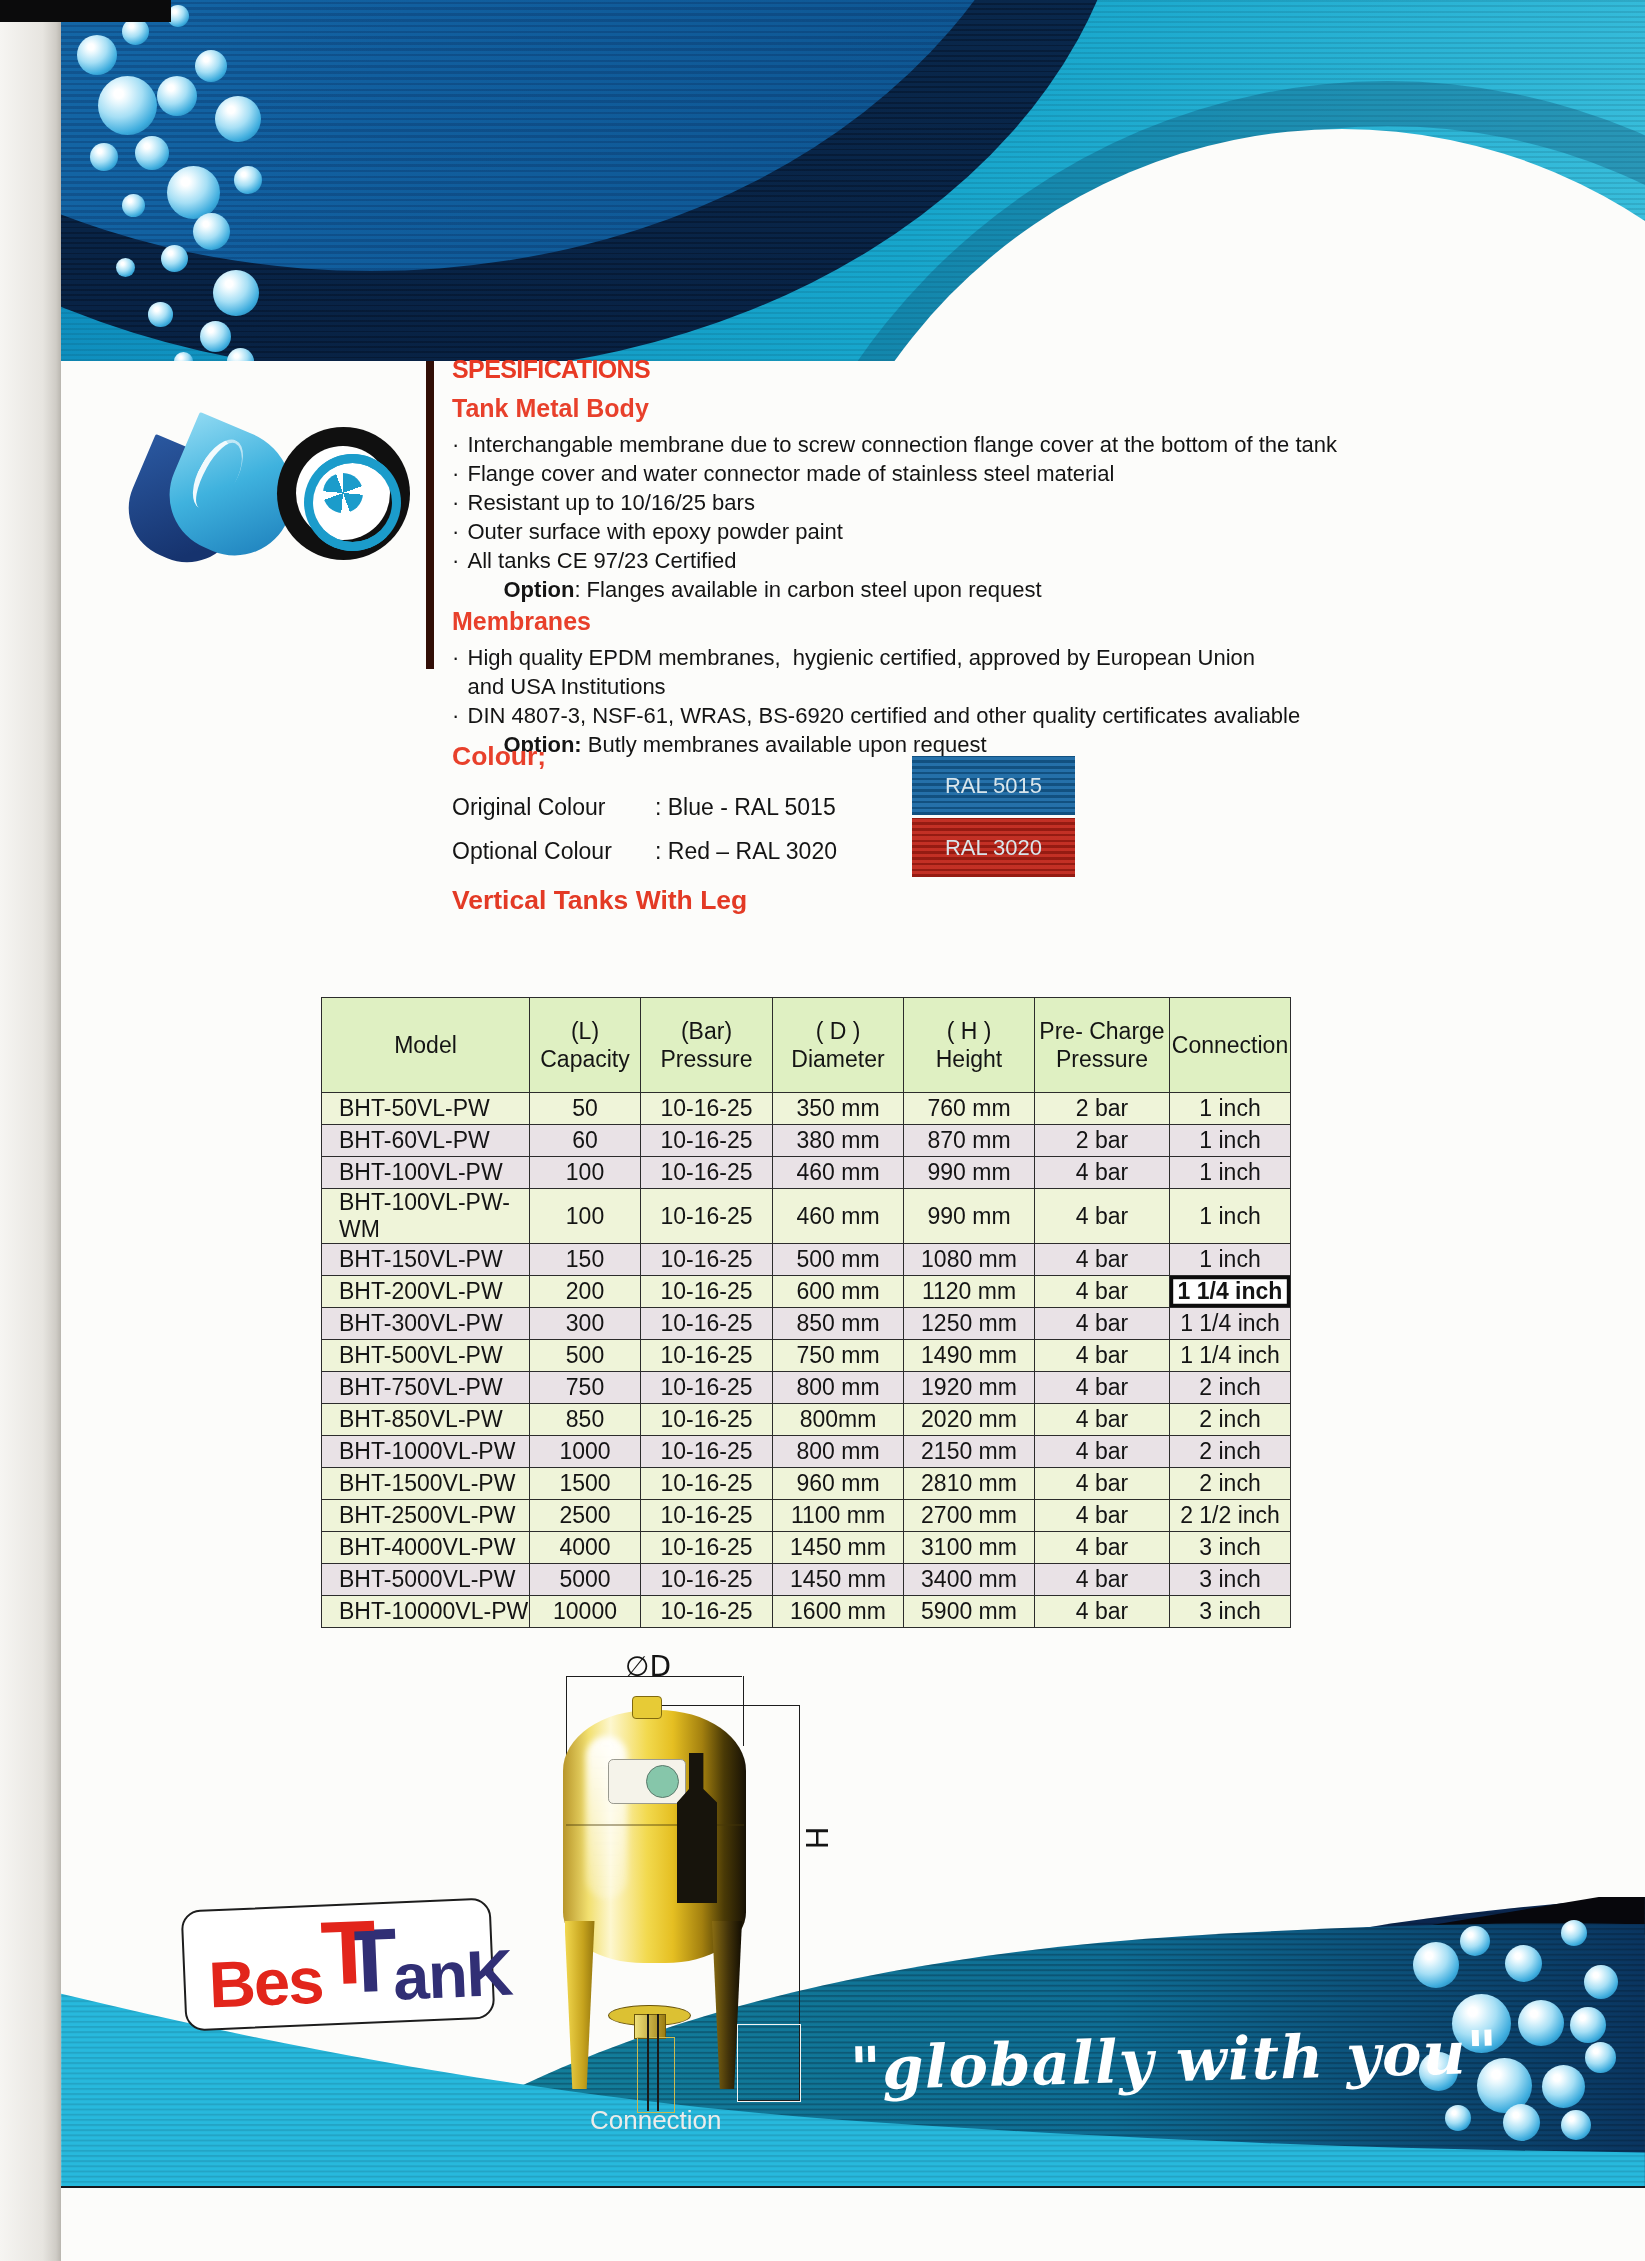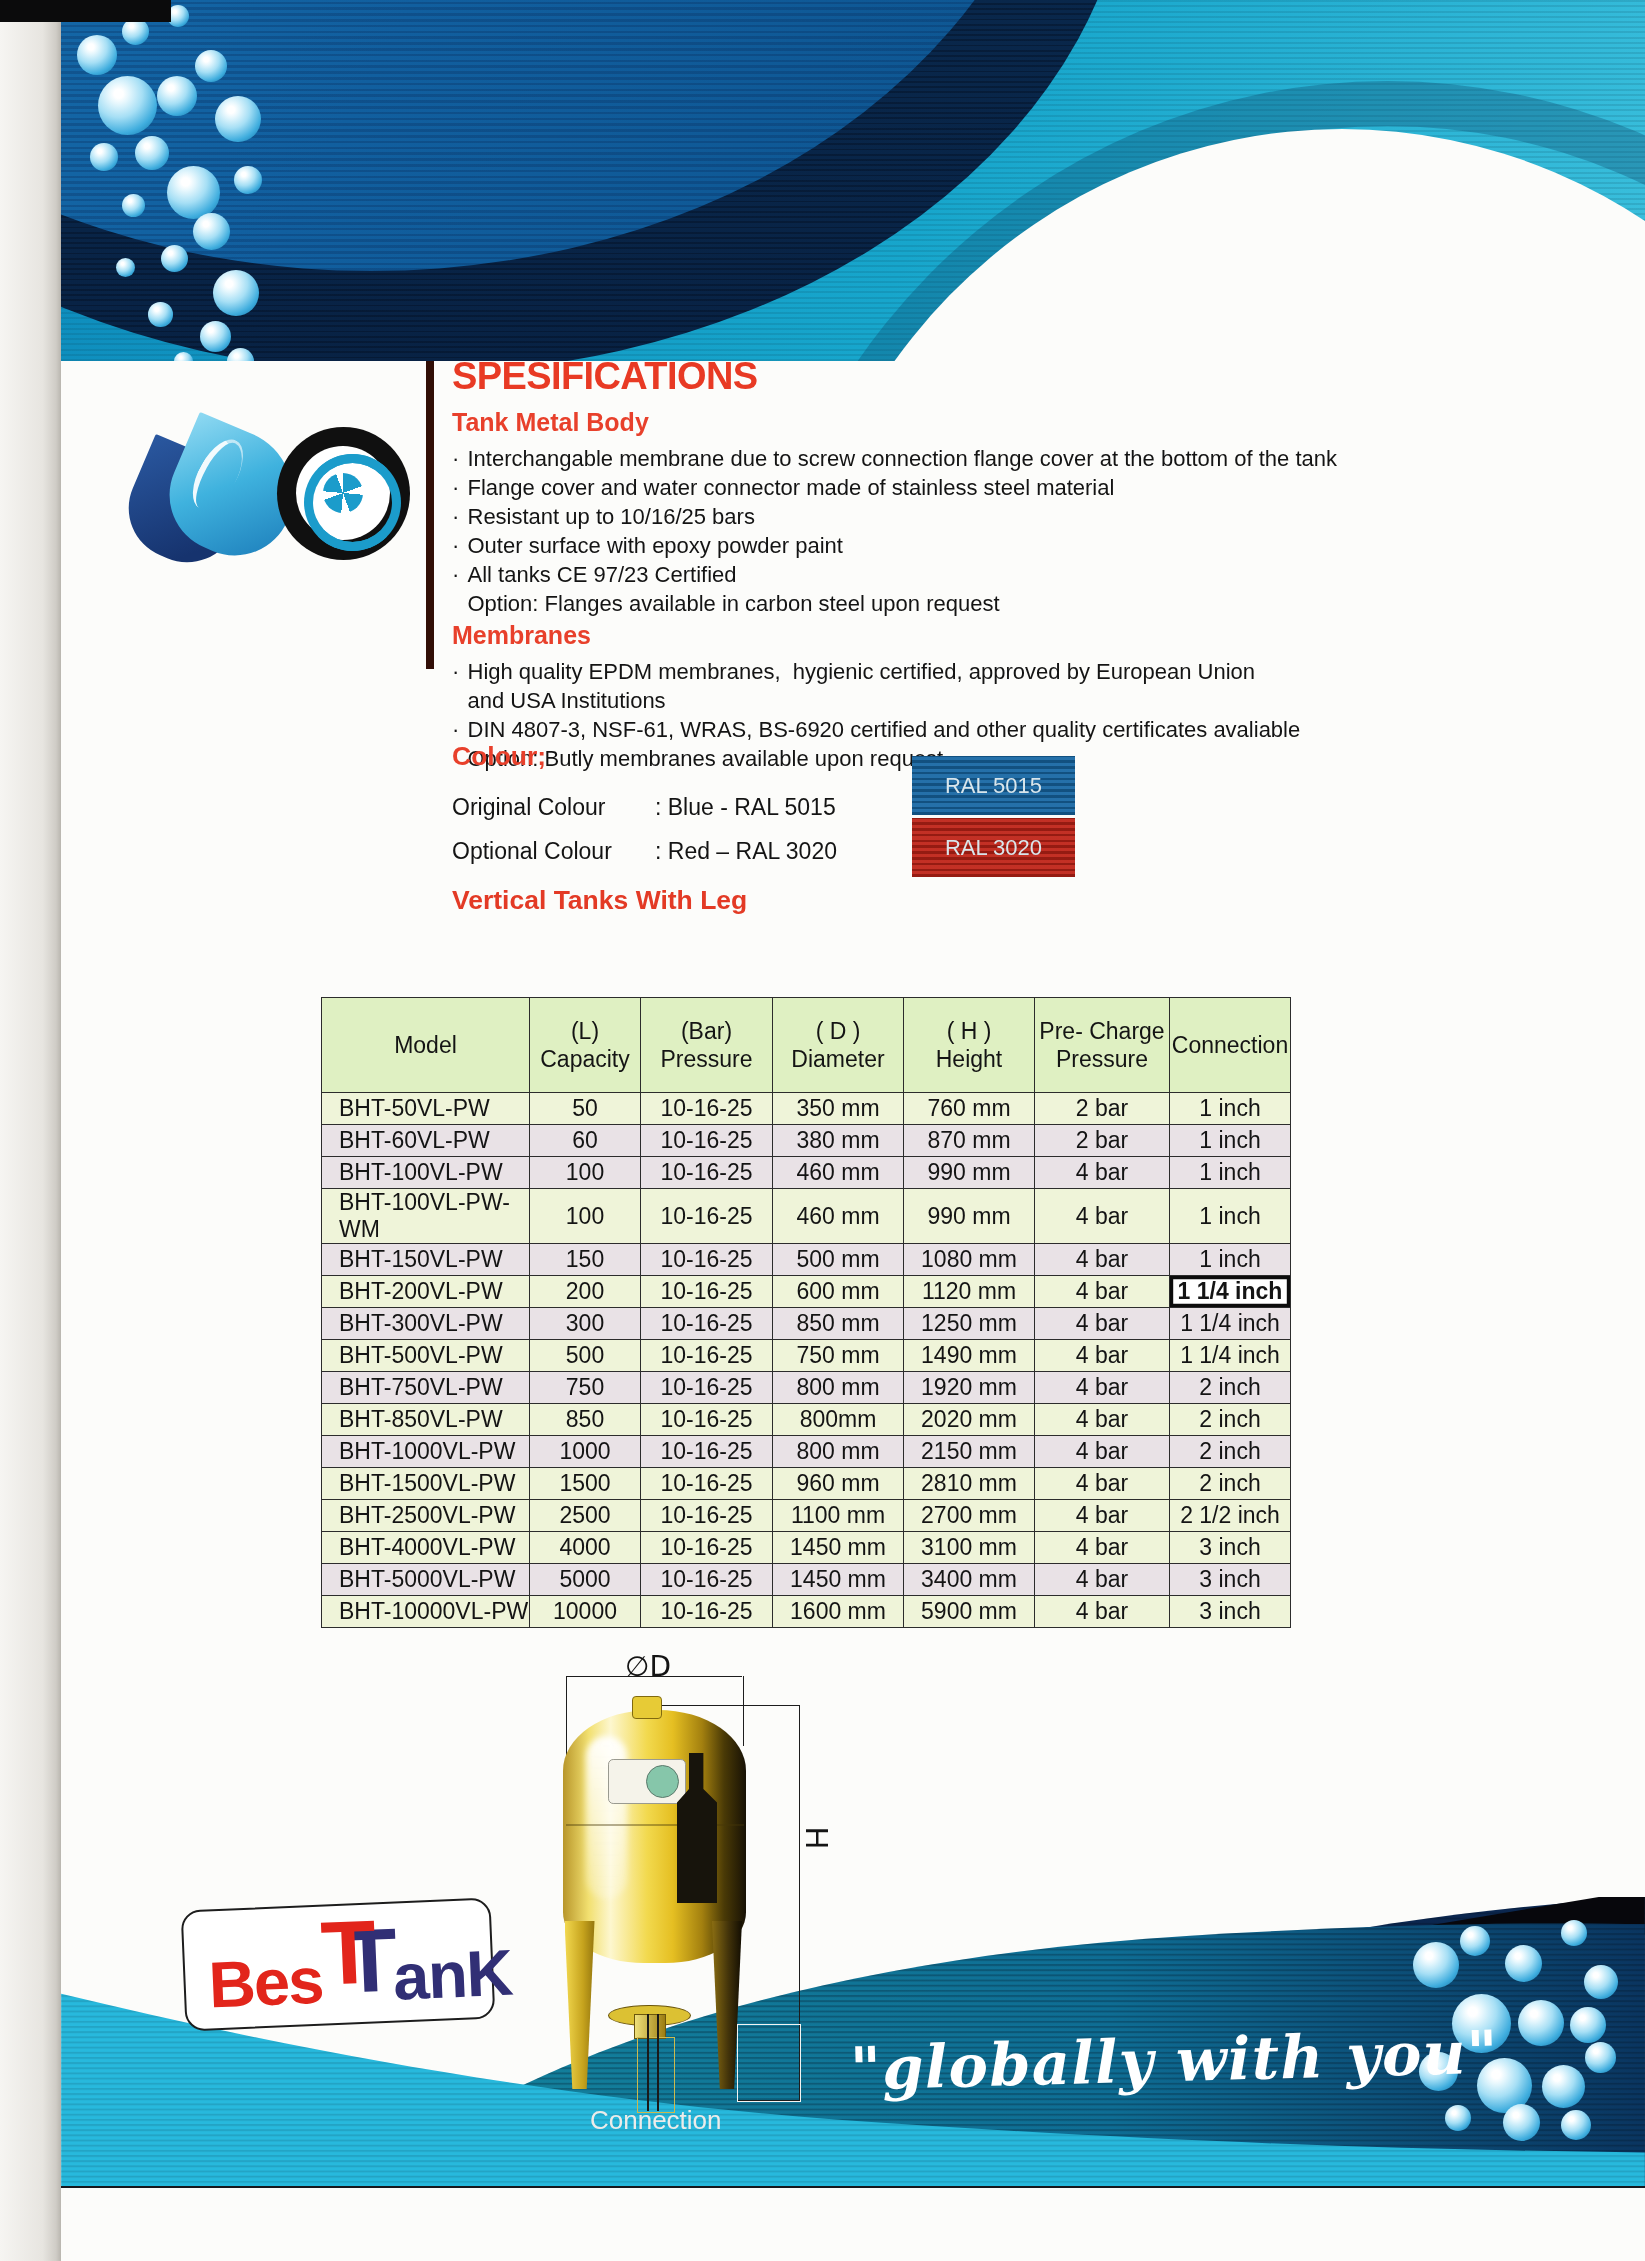--- a/index.html
+++ b/index.html
@@ -44,27 +44,27 @@
   .recycle .inner{position:absolute;left:19.4px;top:19.4px;width:94px;height:94px;border-radius:50%;background:#fff;}
   .recycle .arc1,.recycle .arc2{position:absolute;left:7.7px;top:7.7px;width:79px;height:79px;border-radius:50%;
     border:9.7px solid #1b9ccb;border-left-color:transparent;}
   .recycle .arc2{transform:rotate(180deg);}
   .recycle .pin{position:absolute;left:27px;top:27px;width:40px;height:40px;border-radius:50%;
     background:conic-gradient(#1b9ccb 0 70deg,#ffffff 70deg 95deg,#1b9ccb 95deg 160deg,#ffffff 160deg 185deg,#1b9ccb 185deg 250deg,#ffffff 250deg 275deg,#1b9ccb 275deg 340deg,#ffffff 340deg 360deg);}
 
   
   .red-rule{position:absolute;left:426px;top:361px;width:8.4px;height:308px;background:#310e06;z-index:4;}
   .spec{position:absolute;left:452px;top:355px;width:1058px;z-index:4;}
-  .spec-title{font-size:38px;font-weight:700;color:#e83a24;letter-spacing:-0.6px;margin:0 0 10.3px 0;}
+  .spec-title{font-size:25px;font-weight:700;color:#e83a24;letter-spacing:-0.6px;margin:0 0 10.3px 0;}
   .spec-h2{font-size:25px;font-weight:700;color:#e8402b;margin:2.6px 0 6.5px 0;}
   .bullet{display:flex;font-size:22px;line-height:29px;}
   .bullet .dot{width:15.5px;flex:none;}
   .bullet .txt{white-space:pre-wrap;}
   .option-line{font-size:22px;line-height:30px;padding-left:15.5px;}
-  .option-line b{font-weight:400;}
+  .option-line b{font-weight:700;margin-left:36px;}
 
   
   .colour{position:absolute;left:452px;top:741px;width:465px;z-index:4;}
   .colour-h{font-size:26.5px;font-weight:700;color:#e8402b;margin:0;}
   .colour-row{position:absolute;left:0;font-size:23px;white-space:nowrap;}
   .colour-row .lab{display:inline-block;width:203px;}
   .swatch{position:absolute;left:912px;width:163px;height:59px;z-index:4;}
   .swatch::after{content:"";position:absolute;inset:0;
     background:repeating-linear-gradient(0deg, rgba(0,0,0,.22) 0 2.6px, rgba(255,255,255,.06) 2.6px 5.8px);}
   .swatch-label{position:relative;z-index:1;color:#d9e6ec;font-size:22px;text-align:center;line-height:59px;}

